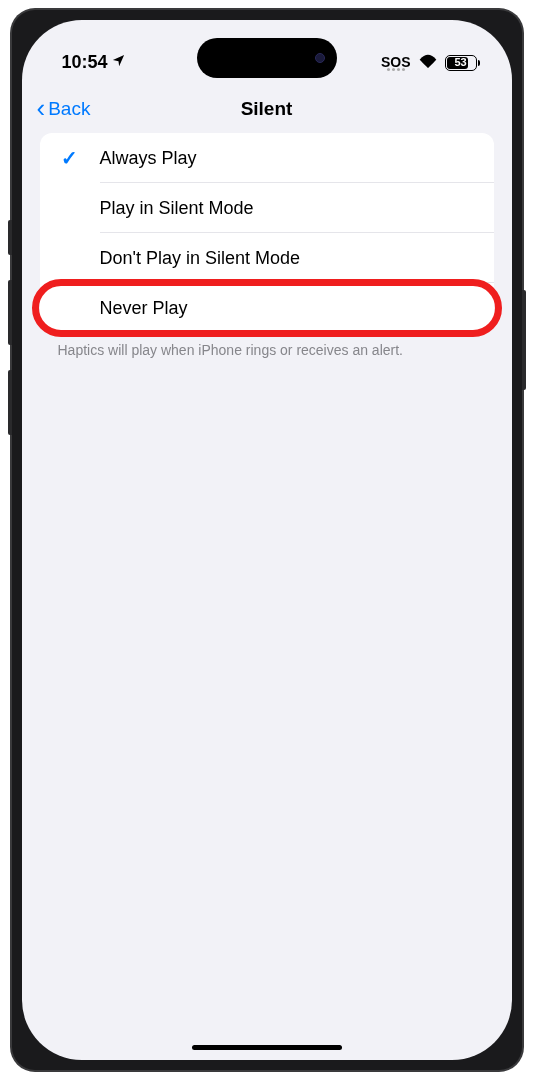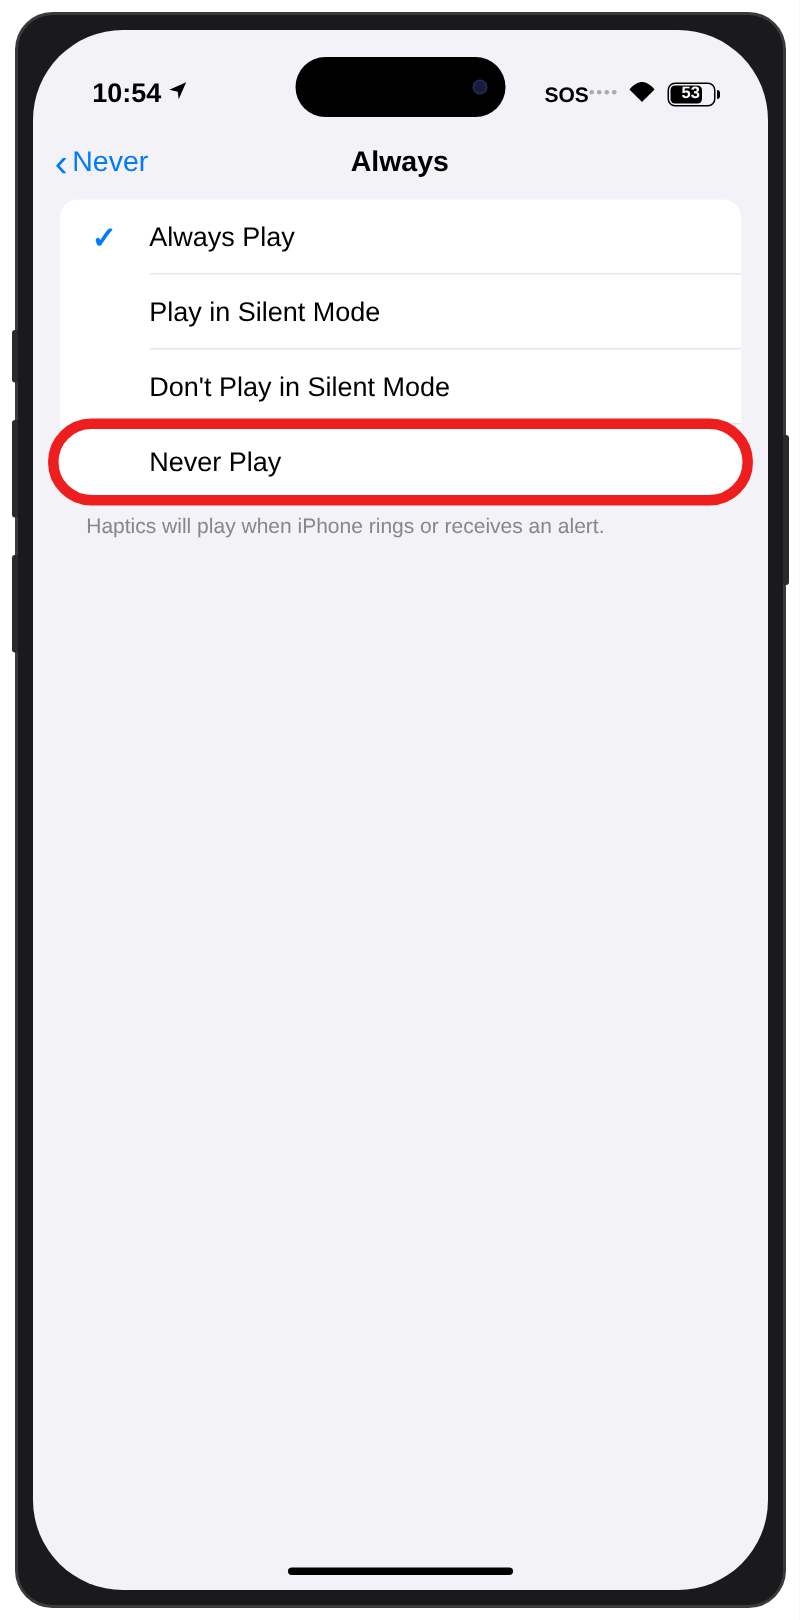--- a/index.html
+++ b/index.html
@@ -247,21 +247,21 @@
     <div class="status-bar">
       <div class="status-left">
         <span>10:54</span>
         <span>
           <svg width="15" height="15" viewBox="0 0 24 24">
               <path d="M3 11 L21 3 L13 21 L12 13 Z" fill="#000"></path>
             </svg>
         </span>
       </div>
       <div class="status-right">
-        <div style="display:flex;align-items:center;">
+        <div style="display:flex;flex-direction:column;align-items:center;">
           <span class="sos-text">SOS</span>
           <div class="sos-dots">
               <div class="sos-dots-row">
                 <div class="sos-dot-tiny"></div>
                 <div class="sos-dot-tiny"></div>
                 <div class="sos-dot-tiny"></div>
                 <div class="sos-dot-tiny"></div>
               </div>
             </div>
         </div>
@@ -273,23 +273,23 @@
         <div class="battery">
           <div class="battery-fill"></div>
           <div class="battery-num">53</div>
         </div>
       </div>
     </div>
 
     <div class="nav-bar">
       <div class="back-btn">
         <span class="chevron-left">‹</span>
-        <span>Never</span>
+        <span>Back</span>
       </div>
-      <div class="nav-title">Always</div>
+      <div class="nav-title">Silent</div>
     </div>
 
     <div class="content">
 
       <div class="list-group">
         <div class="list-row">
           <div class="check-col">
             <span class="checkmark">✓</span>
           </div>
           <span class="row-label">Always Play</span>

